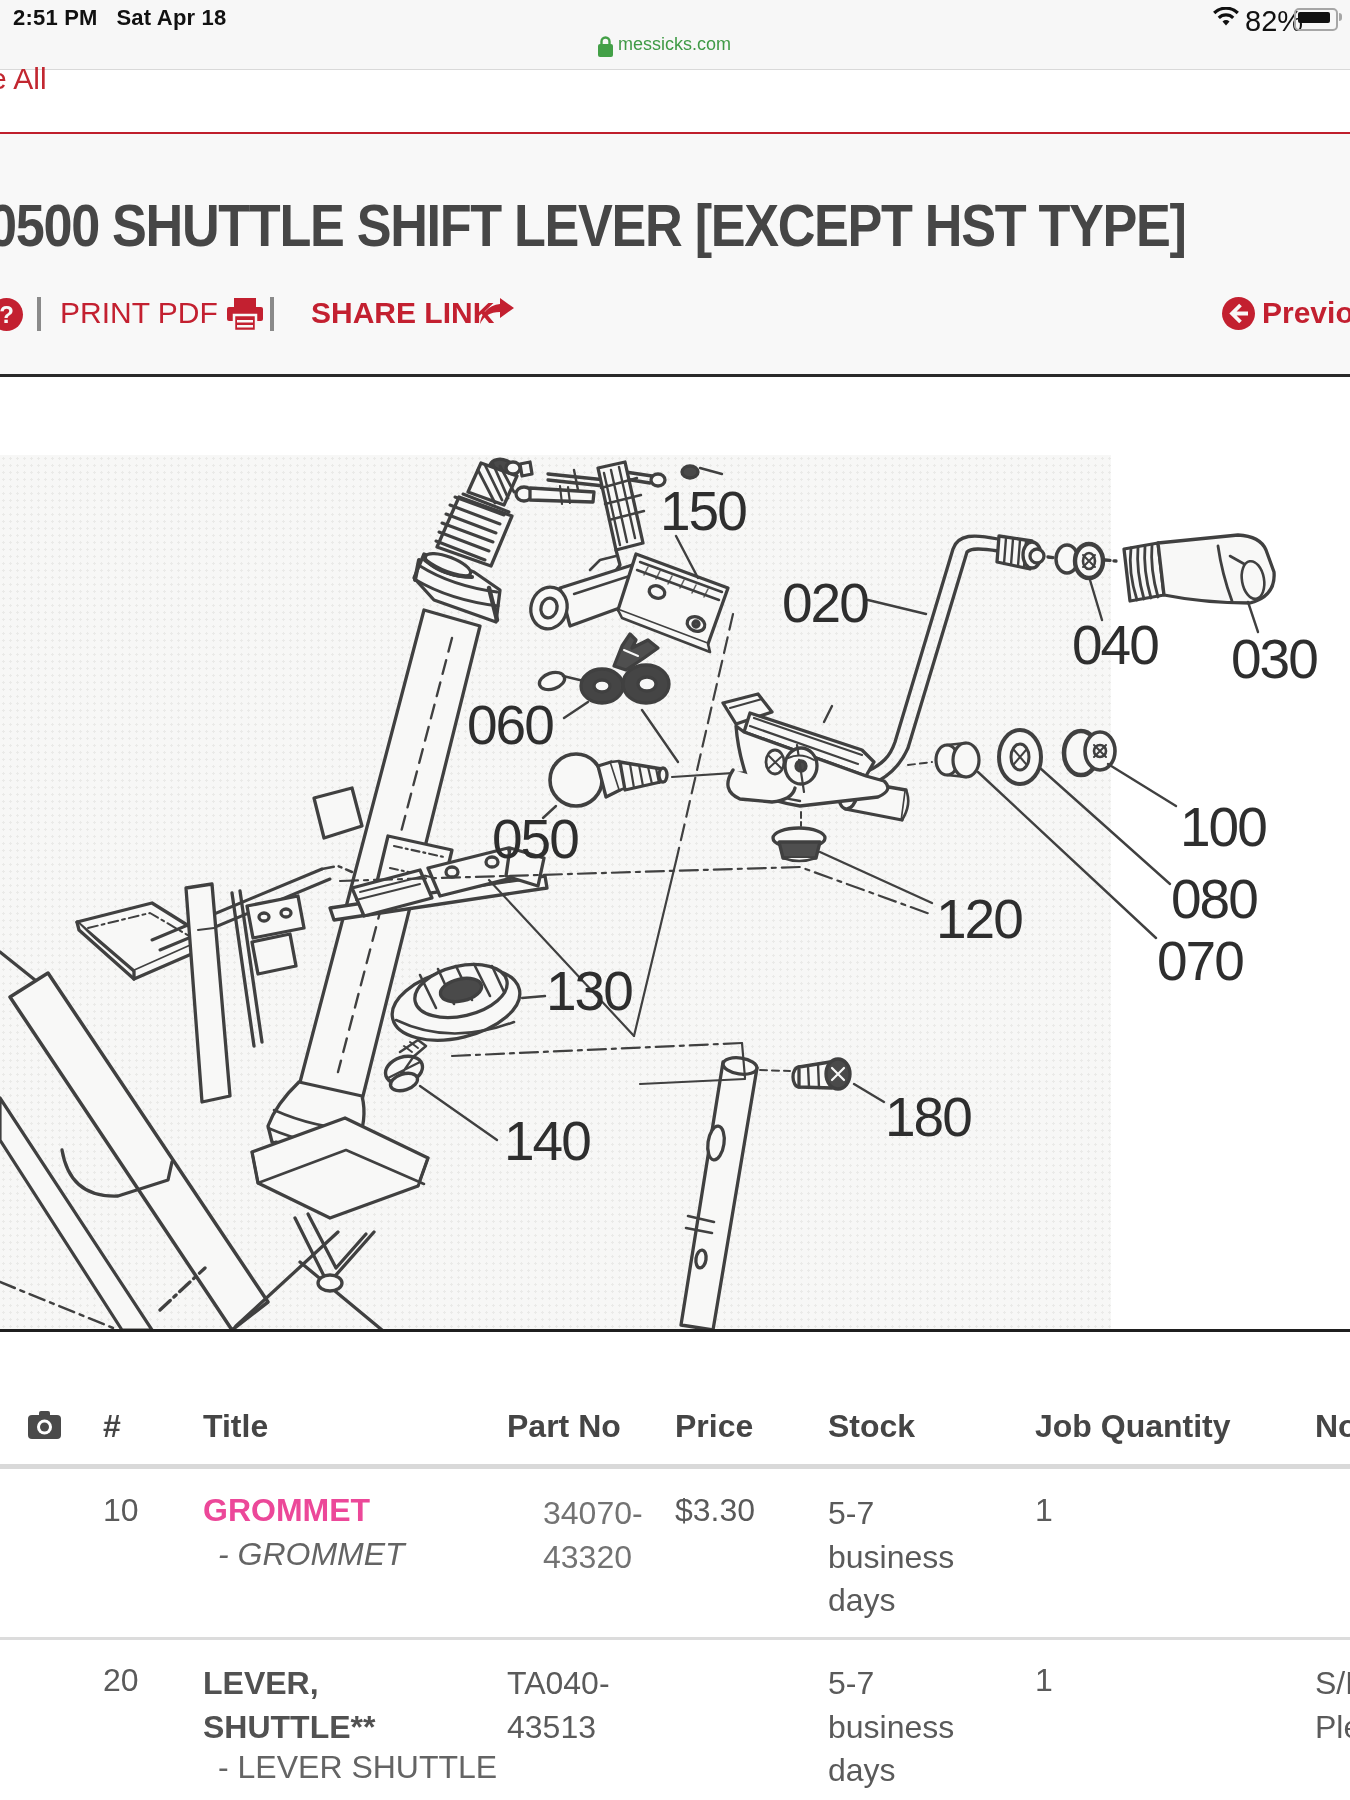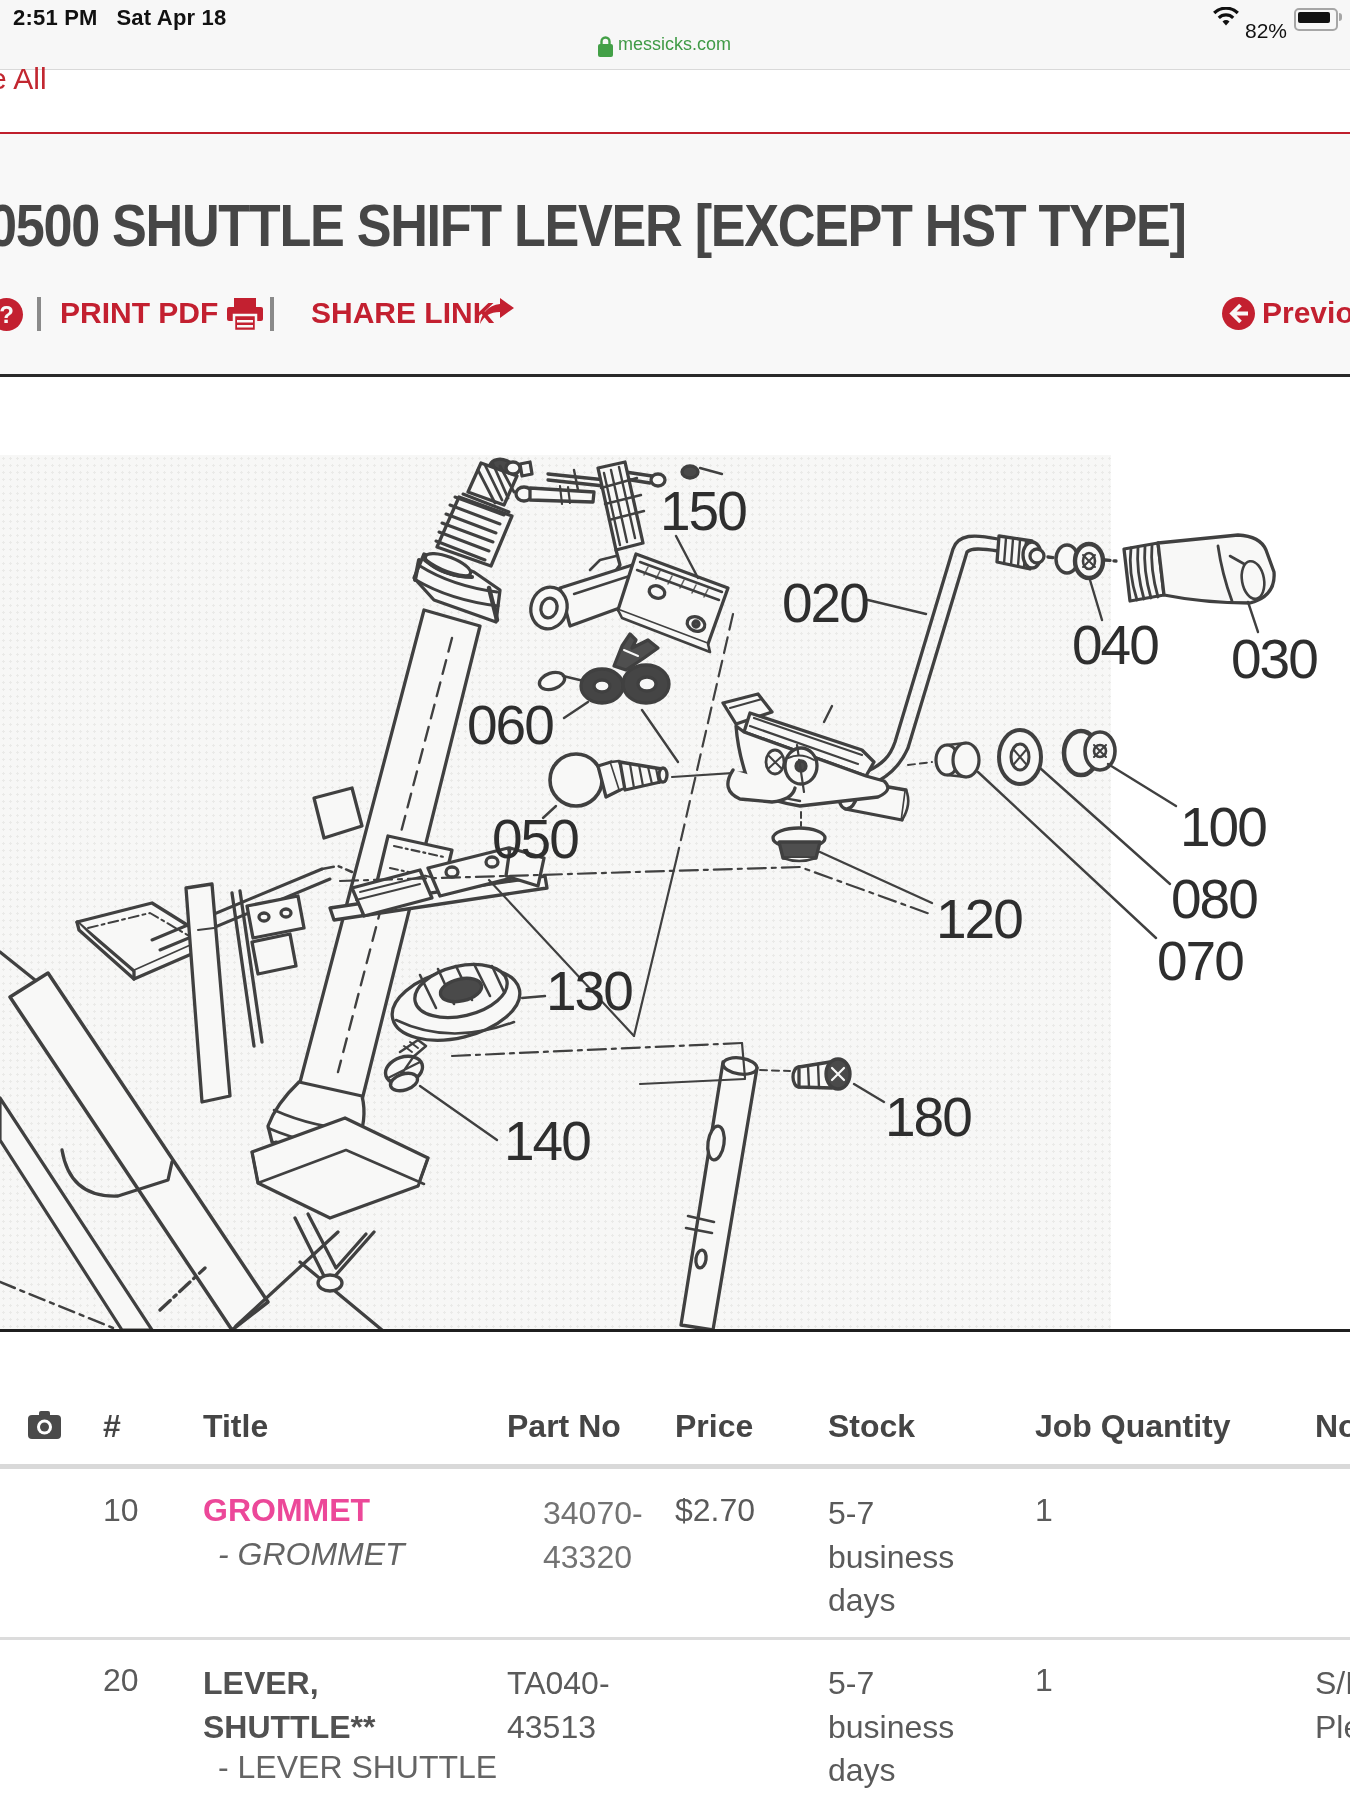--- a/index.html
+++ b/index.html
@@ -13,21 +13,21 @@
 <div class="abs" style="left:0;top:0;width:1350px;height:69px;background:#f7f7f7;border-bottom:1px solid #d9d9d9;"></div>
 
 <div class="abs" style="left:13px;top:5px;font-size:22px;font-weight:bold;color:#111;letter-spacing:0.2px;">2:51 PM&nbsp;&nbsp;&nbsp;Sat Apr 18</div>
 
 <svg class="abs" style="left:1212px;top:7px;" width="28" height="21" viewBox="0 0 28 21">
   <path d="M14 18.5 L10.5 14.6 A5.4 5.4 0 0 1 17.5 14.6 Z" fill="#111"></path>
   <path d="M6.8 10.8 A10.4 10.4 0 0 1 21.2 10.8" stroke="#111" stroke-width="3.2" fill="none"></path>
   <path d="M2.2 6.0 A16.8 16.8 0 0 1 25.8 6.0" stroke="#111" stroke-width="3.2" fill="none"></path>
 </svg>
 
-<div class="abs" style="left:1245px;top:5px;font-size:21px;color:#111;margin-top:14px;">82%</div>
+<div class="abs" style="left:1245px;top:5px;font-size:29px;color:#111;">82%</div>
 
 <div class="abs" style="left:1294px;top:8px;width:40px;height:19px;border:2px solid #a6a6a6;border-radius:5px;"></div>
 <div class="abs" style="left:1298px;top:12px;width:32px;height:11px;background:#111;border-radius:2px;"></div>
 <div class="abs" style="left:1339px;top:13px;width:3px;height:8px;background:#a6a6a6;border-radius:0 3px 3px 0;"></div>
 
 <svg class="abs" style="left:598px;top:36px;" width="15" height="21" viewBox="0 0 15 21">
   <rect x="0" y="8" width="15" height="13" rx="2" fill="#43a047"></rect>
   <path d="M3.5 8 V5.5 A4 4 0 0 1 11.5 5.5 V8" stroke="#43a047" stroke-width="2.4" fill="none"></path>
 </svg>
 <div class="abs" style="left:618px;top:34px;font-size:18px;color:#3f9a46;">messicks.com</div>
@@ -37,21 +37,21 @@
 <div class="abs" style="left:0;top:132px;width:1350px;height:2.5px;background:#c01f2c;"></div>
 
 <div class="abs" style="left:0;top:134px;width:1350px;height:241px;background:#f8f8f8;"></div>
 
 <div class="abs" style="left:-12px;top:192px;font-size:59px;font-weight:600;color:#464646;white-space:nowrap;letter-spacing:-1.5px;transform:scaleX(0.885);transform-origin:0 0;">0500 SHUTTLE SHIFT LEVER [EXCEPT HST TYPE]</div>
 
 <div class="abs" style="left:-10px;top:298px;width:33px;height:33px;border-radius:50%;background:#c32030;color:#f8f8f8;font-size:24px;font-weight:bold;text-align:center;line-height:34px;">?</div>
 
 <div class="abs" style="left:37px;top:297px;width:4px;height:34px;background:#8a8a8a;"></div>
 
-<div class="abs" style="left:60px;top:296px;font-size:30px;font-weight:bold;color:#c32030;">PRINT PDF</div>
+<div class="abs" style="left:60px;top:296px;font-size:30px;font-weight:normal;color:#c32030;">PRINT PDF</div>
 
 <svg class="abs" style="left:227px;top:298px;" width="36" height="33" viewBox="0 0 36 33">
   <rect x="7" y="0" width="22" height="9" fill="#c32030"></rect>
   <rect x="0" y="9" width="36" height="14" rx="2" fill="#c32030"></rect>
   <rect x="7" y="17" width="22" height="16" fill="#c32030" stroke="#f8f8f8" stroke-width="2.5"></rect>
   <rect x="10" y="22" width="16" height="2.5" fill="#f8f8f8"></rect>
   <rect x="10" y="27" width="16" height="2.5" fill="#f8f8f8"></rect>
 </svg>
 
 <div class="abs" style="left:270px;top:297px;width:4px;height:34px;background:#8a8a8a;"></div>
@@ -455,21 +455,21 @@
 <div class="abs" style="left:828px;top:1408px;font-size:32px;font-weight:bold;color:#454545;">Stock</div>
 <div class="abs" style="left:1035px;top:1408px;font-size:32px;font-weight:bold;color:#454545;">Job Quantity</div>
 <div class="abs" style="left:1315px;top:1408px;font-size:32px;font-weight:bold;color:#454545;">No</div>
 
 <div class="abs" style="left:0;top:1464px;width:1350px;height:5px;background:#d9d9d9;"></div>
 
 <div class="abs" style="left:103px;top:1492px;font-size:32px;color:#5a5a5a;">10</div>
 <div class="abs" style="left:203px;top:1492px;font-size:32px;font-weight:bold;color:#ec4899;">GROMMET</div>
 <div class="abs" style="left:218px;top:1536px;font-size:32px;font-style:italic;color:#646464;text-align:right;">- GROMMET</div>
 <div class="abs" style="left:507px;top:1492px;font-size:32px;color:#737373;line-height:43.5px;margin-left:36px;">34070-<br>43320</div>
-<div class="abs" style="left:675px;top:1492px;font-size:32px;color:#5a5a5a;">$2.70</div>
+<div class="abs" style="left:675px;top:1492px;font-size:32px;color:#5a5a5a;">$3.30</div>
 <div class="abs" style="left:828px;top:1492px;font-size:32px;color:#5a5a5a;line-height:43.5px;">5-7<br>business<br>days</div>
 <div class="abs" style="left:1035px;top:1492px;font-size:32px;color:#5a5a5a;">1</div>
 
 <div class="abs" style="left:0;top:1637px;width:1350px;height:2.5px;background:#dcdcdc;"></div>
 
 <div class="abs" style="left:103px;top:1662px;font-size:32px;color:#5a5a5a;">20</div>
 <div class="abs" style="left:203px;top:1662px;font-size:32px;font-weight:bold;color:#515151;line-height:43.5px;">LEVER,<br>SHUTTLE**</div>
 <div class="abs" style="left:218px;top:1749px;font-size:32px;color:#646464;">- LEVER SHUTTLE</div>
 <div class="abs" style="left:507px;top:1662px;font-size:32px;color:#5a5a5a;line-height:43.5px;">TA040-<br>43513</div>
 <div class="abs" style="left:828px;top:1662px;font-size:32px;color:#5a5a5a;line-height:43.5px;">5-7<br>business<br>days</div>

